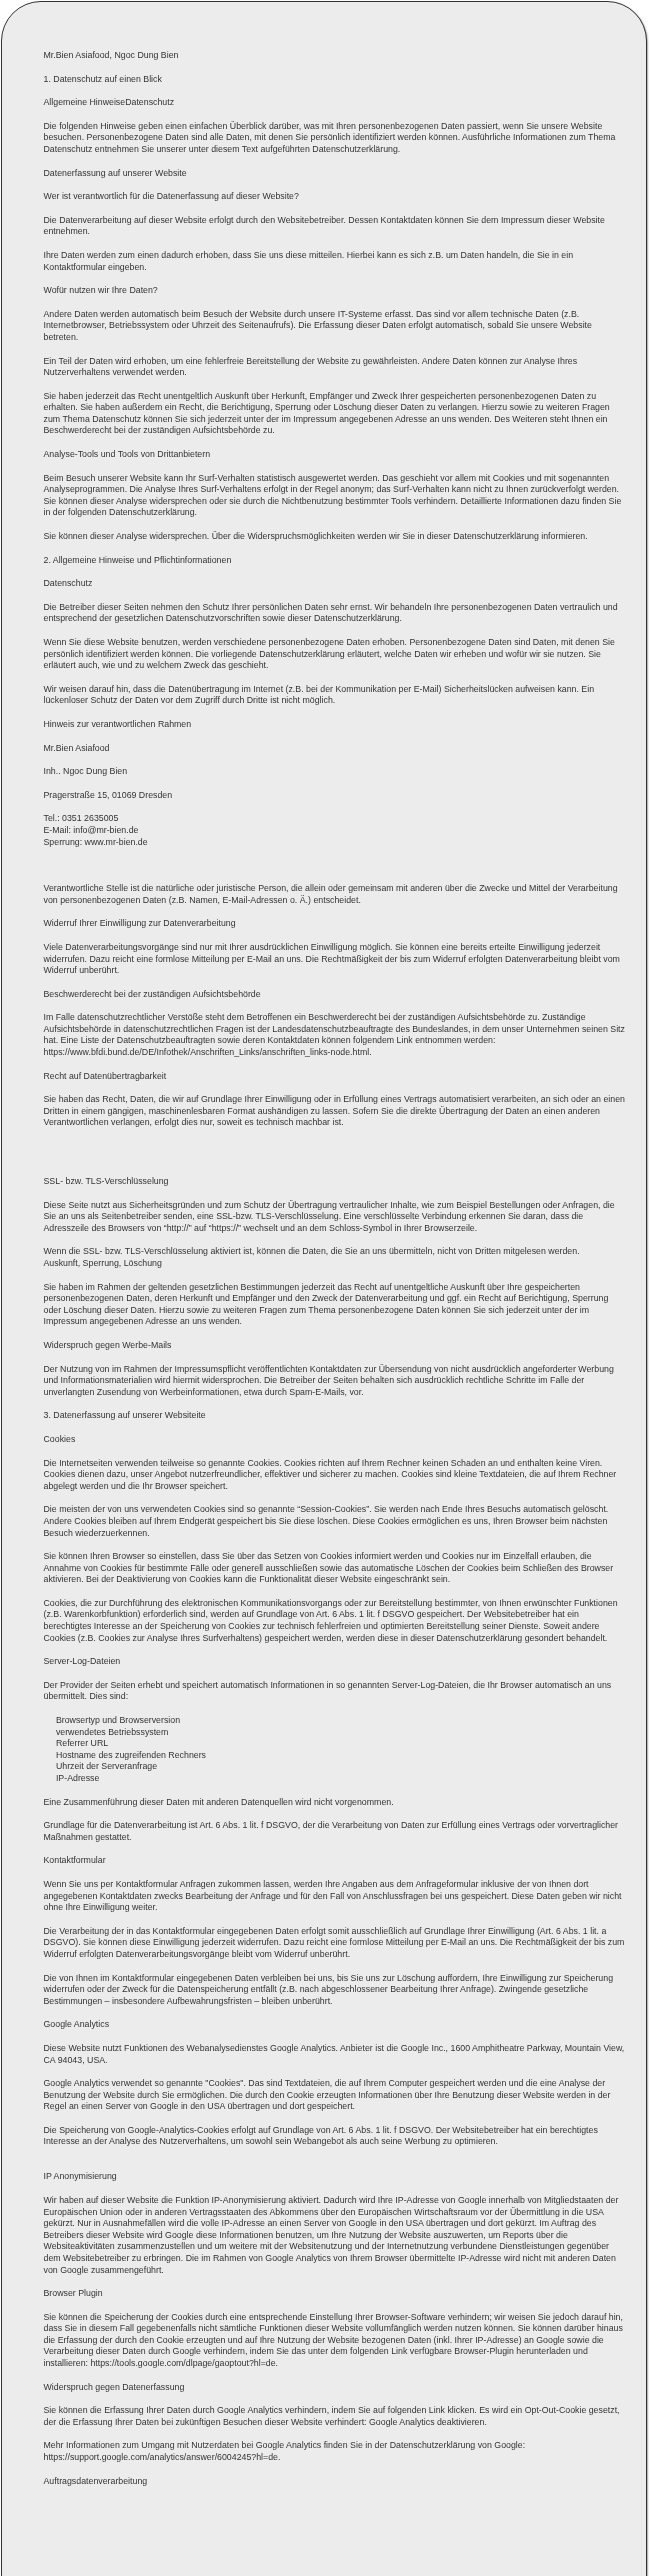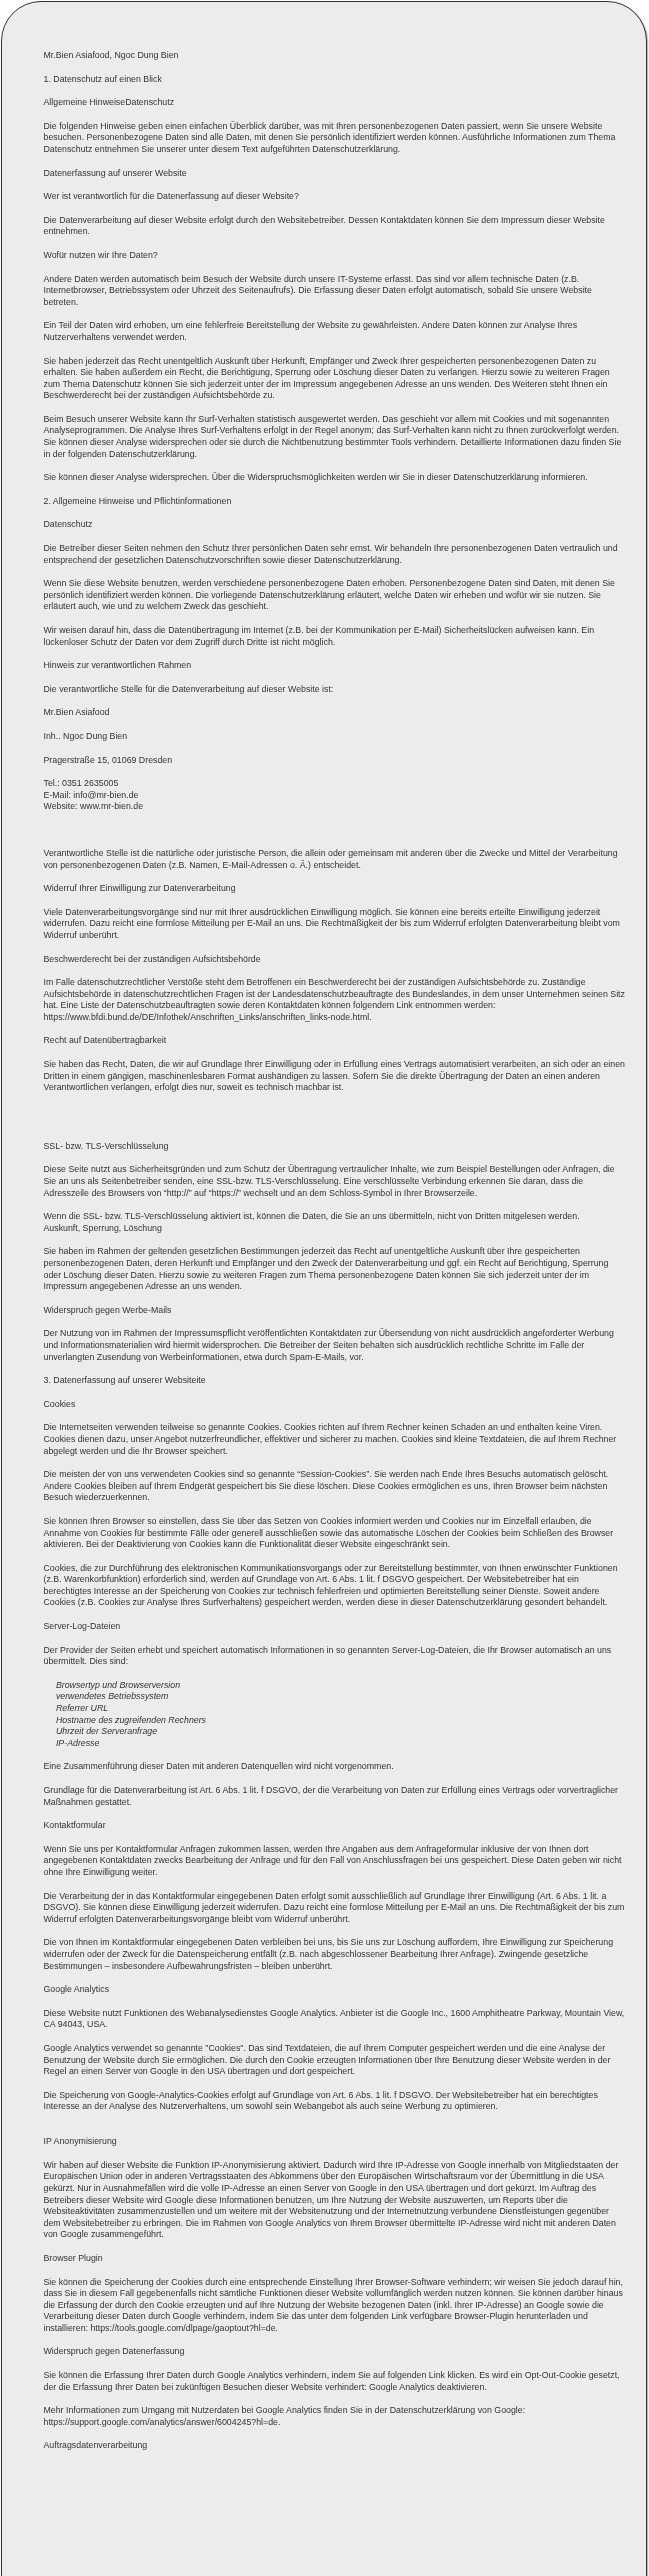--- a/index.html
+++ b/index.html
@@ -22,56 +22,57 @@
     font-size: 8.8px;
     line-height: 11.6px;
     color: #333333;
   }
   .content p { margin: 0 0 12px 0; }
   .content p.tight { margin-bottom: 0; }
   .content .spacer-sm { height: 11.3px; }
   .content .spacer-md { height: 23px; }
   .content .spacer-lg { height: 35px; }
   .content ul { list-style: none; margin: 0 0 12px 0; padding: 0 0 0 12.4px; }
-  .content ul li { margin: 0; font-style: italic; }
+  .content ul li { margin: 0; }
 </style>
 </head>
 <body>
 
 <div class="card">
   <div class="content">
 
     <p>Mr.Bien Asiafood, Ngoc Dung Bien</p>
 
     <p>1. Datenschutz auf einen Blick</p>
     <p>Allgemeine HinweiseDatenschutz</p>
     <p>Die folgenden Hinweise geben einen einfachen Überblick darüber, was mit Ihren personenbezogenen Daten passiert, wenn Sie unsere Website besuchen. Personenbezogene Daten sind alle Daten, mit denen Sie persönlich identifiziert werden können. Ausführliche Informationen zum Thema Datenschutz entnehmen Sie unserer unter diesem Text aufgeführten Datenschutzerklärung.</p>
     <p>Datenerfassung auf unserer Website</p>
     <p>Wer ist verantwortlich für die Datenerfassung auf dieser Website?</p>
     <p>Die Datenverarbeitung auf dieser Website erfolgt durch den Websitebetreiber. Dessen Kontaktdaten können Sie dem Impressum dieser Website entnehmen.</p>
+    <p>Ihre Daten werden zum einen dadurch erhoben, dass Sie uns diese mitteilen. Hierbei kann es sich z.B. um Daten handeln, die Sie in ein Kontaktformular eingeben.</p>
     <p>Wofür nutzen wir Ihre Daten?</p>
     <p>Andere Daten werden automatisch beim Besuch der Website durch unsere IT-Systeme erfasst. Das sind vor allem technische Daten (z.B. Internetbrowser, Betriebssystem oder Uhrzeit des Seitenaufrufs). Die Erfassung dieser Daten erfolgt automatisch, sobald Sie unsere Website betreten.</p>
     <p>Ein Teil der Daten wird erhoben, um eine fehlerfreie Bereitstellung der Website zu gewährleisten. Andere Daten können zur Analyse Ihres Nutzerverhaltens verwendet werden.</p>
     <p>Sie haben jederzeit das Recht unentgeltlich Auskunft über Herkunft, Empfänger und Zweck Ihrer gespeicherten personenbezogenen Daten zu erhalten. Sie haben außerdem ein Recht, die Berichtigung, Sperrung oder Löschung dieser Daten zu verlangen. Hierzu sowie zu weiteren Fragen zum Thema Datenschutz können Sie sich jederzeit unter der im Impressum angegebenen Adresse an uns wenden. Des Weiteren steht Ihnen ein Beschwerderecht bei der zuständigen Aufsichtsbehörde zu.</p>
+    <p>Analyse-Tools und Tools von Drittanbietern</p>
     <p>Beim Besuch unserer Website kann Ihr Surf-Verhalten statistisch ausgewertet werden. Das geschieht vor allem mit Cookies und mit sogenannten Analyseprogrammen. Die Analyse Ihres Surf-Verhaltens erfolgt in der Regel anonym; das Surf-Verhalten kann nicht zu Ihnen zurückverfolgt werden. Sie können dieser Analyse widersprechen oder sie durch die Nichtbenutzung bestimmter Tools verhindern. Detaillierte Informationen dazu finden Sie in der folgenden Datenschutzerklärung.</p>
     <p>Sie können dieser Analyse widersprechen. Über die Widerspruchsmöglichkeiten werden wir Sie in dieser Datenschutzerklärung informieren.</p>
 
     <p>2. Allgemeine Hinweise und Pflichtinformationen</p>
     <p>Datenschutz</p>
     <p>Die Betreiber dieser Seiten nehmen den Schutz Ihrer persönlichen Daten sehr ernst. Wir behandeln Ihre personenbezogenen Daten vertraulich und entsprechend der gesetzlichen Datenschutzvorschriften sowie dieser Datenschutzerklärung.</p>
     <p>Wenn Sie diese Website benutzen, werden verschiedene personenbezogene Daten erhoben. Personenbezogene Daten sind Daten, mit denen Sie persönlich identifiziert werden können. Die vorliegende Datenschutzerklärung erläutert, welche Daten wir erheben und wofür wir sie nutzen. Sie erläutert auch, wie und zu welchem Zweck das geschieht.</p>
     <p>Wir weisen darauf hin, dass die Datenübertragung im Internet (z.B. bei der Kommunikation per E-Mail) Sicherheitslücken aufweisen kann. Ein lückenloser Schutz der Daten vor dem Zugriff durch Dritte ist nicht möglich.</p>
     <p>Hinweis zur verantwortlichen Rahmen</p>
-    <p>Die verantwortliche Stelle für die Datenverarbeitung auf dieser Website ist:</p>
     <p>Mr.Bien Asiafood</p>
     <p>Inh.. Ngoc Dung Bien</p>
     <p>Pragerstraße 15,  01069 Dresden</p>
     <p class="tight">Tel.: 0351 2635005</p>
     <p class="tight">E-Mail: info@mr-bien.de</p>
-    <p>Website: www.mr-bien.de</p>
+    <p>Sperrung: www.mr-bien.de</p>
     <div class="spacer-md"></div>
     <p>Verantwortliche Stelle ist die natürliche oder juristische Person, die allein oder gemeinsam mit anderen über die Zwecke und Mittel der Verarbeitung von personenbezogenen Daten (z.B. Namen, E-Mail-Adressen o. Ä.) entscheidet.</p>
     <p>Widerruf Ihrer Einwilligung zur Datenverarbeitung</p>
     <p>Viele Datenverarbeitungsvorgänge sind nur mit Ihrer ausdrücklichen Einwilligung möglich. Sie können eine bereits erteilte Einwilligung jederzeit widerrufen. Dazu reicht eine formlose Mitteilung per E-Mail an uns. Die Rechtmäßigkeit der bis zum Widerruf erfolgten Datenverarbeitung bleibt vom Widerruf unberührt.</p>
     <p>Beschwerderecht bei der zuständigen Aufsichtsbehörde</p>
     <p class="tight">Im Falle datenschutzrechtlicher Verstöße steht dem Betroffenen ein Beschwerderecht bei der zuständigen Aufsichtsbehörde zu. Zuständige Aufsichtsbehörde in datenschutzrechtlichen Fragen ist der Landesdatenschutzbeauftragte des Bundeslandes, in dem unser Unternehmen seinen Sitz hat. Eine Liste der Datenschutzbeauftragten sowie deren Kontaktdaten können folgendem Link entnommen werden:</p>
     <p>https://www.bfdi.bund.de/DE/Infothek/Anschriften_Links/anschriften_links-node.html.</p>
     <p>Recht auf Datenübertragbarkeit</p>
     <p>Sie haben das Recht, Daten, die wir auf Grundlage Ihrer Einwilligung oder in Erfüllung eines Vertrags automatisiert verarbeiten, an sich oder an einen Dritten in einem gängigen, maschinenlesbaren Format aushändigen zu lassen. Sofern Sie die direkte Übertragung der Daten an einen anderen Verantwortlichen verlangen, erfolgt dies nur, soweit es technisch machbar ist.</p>
     <div class="spacer-lg"></div>

